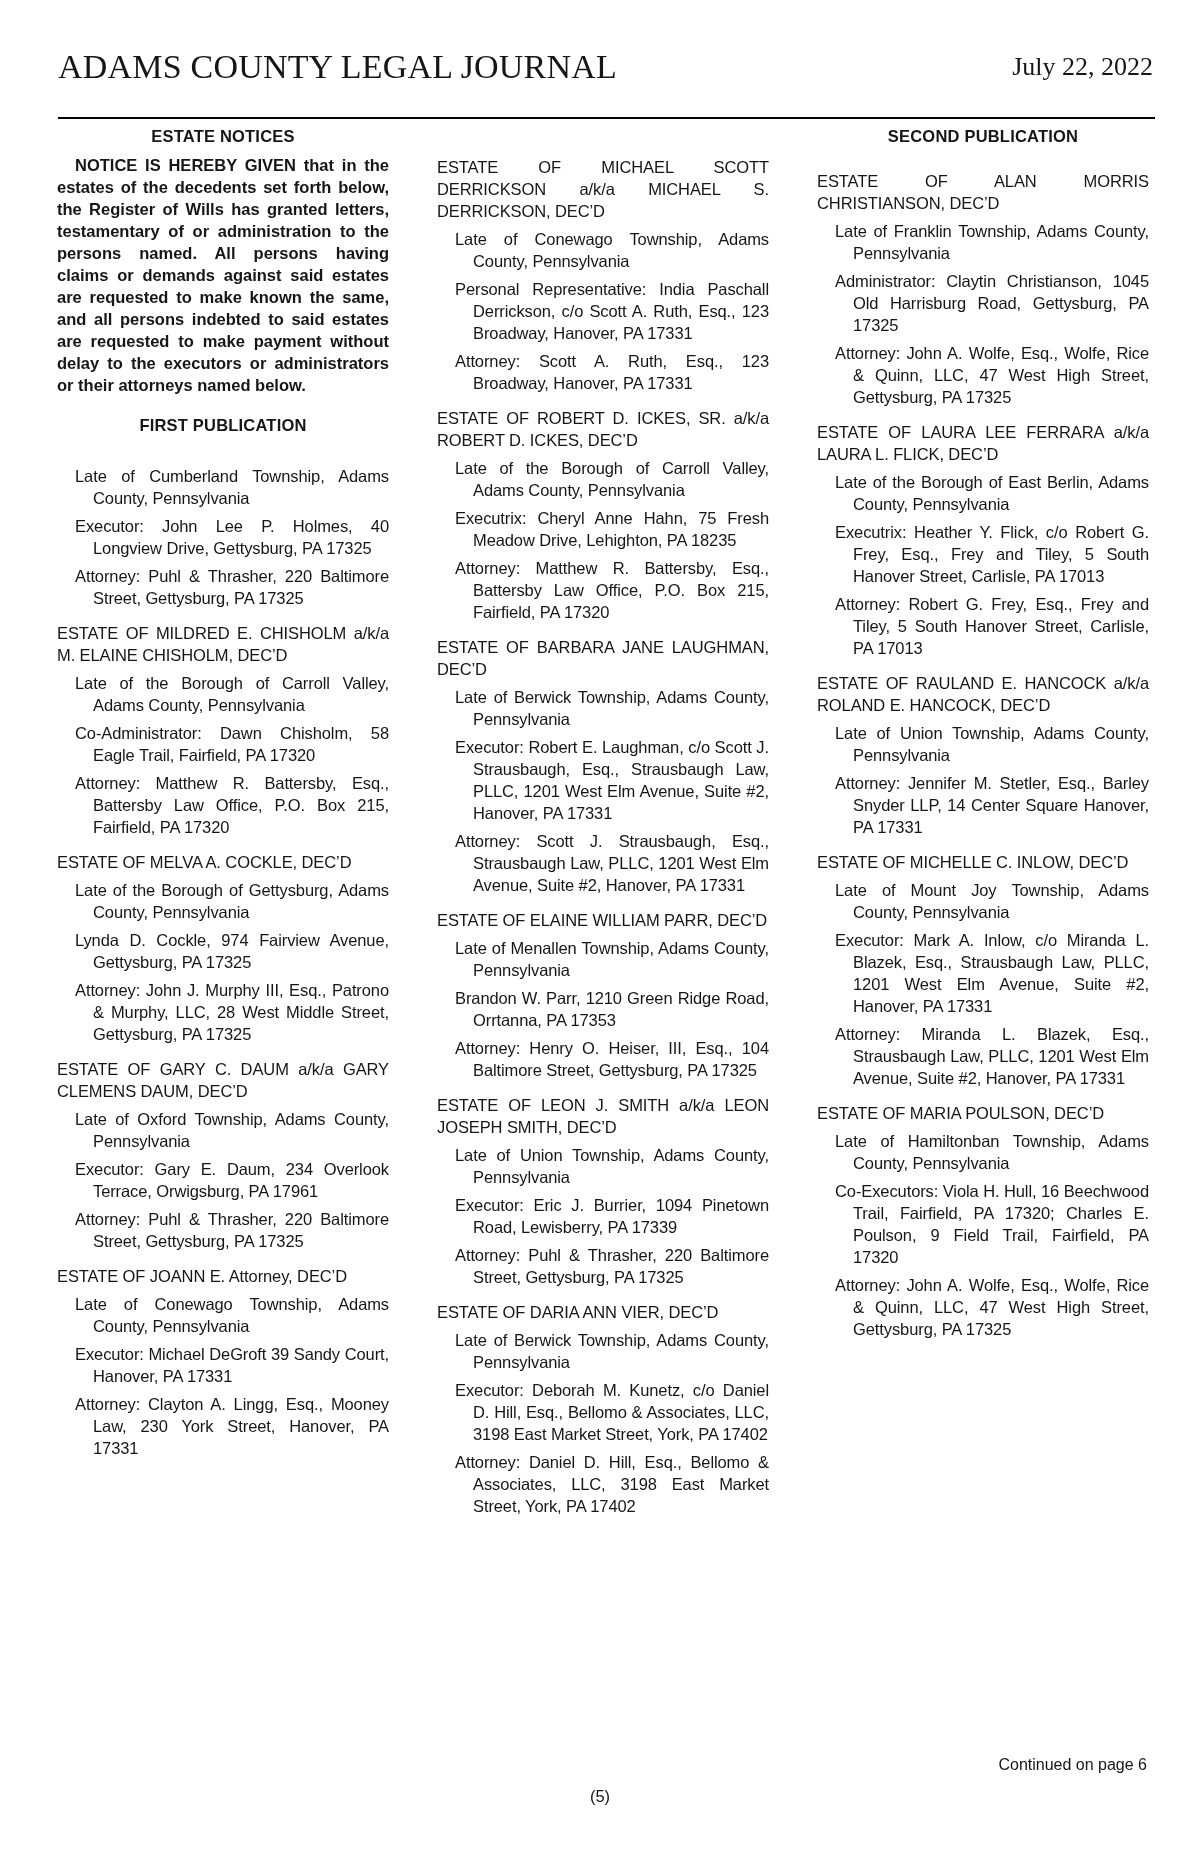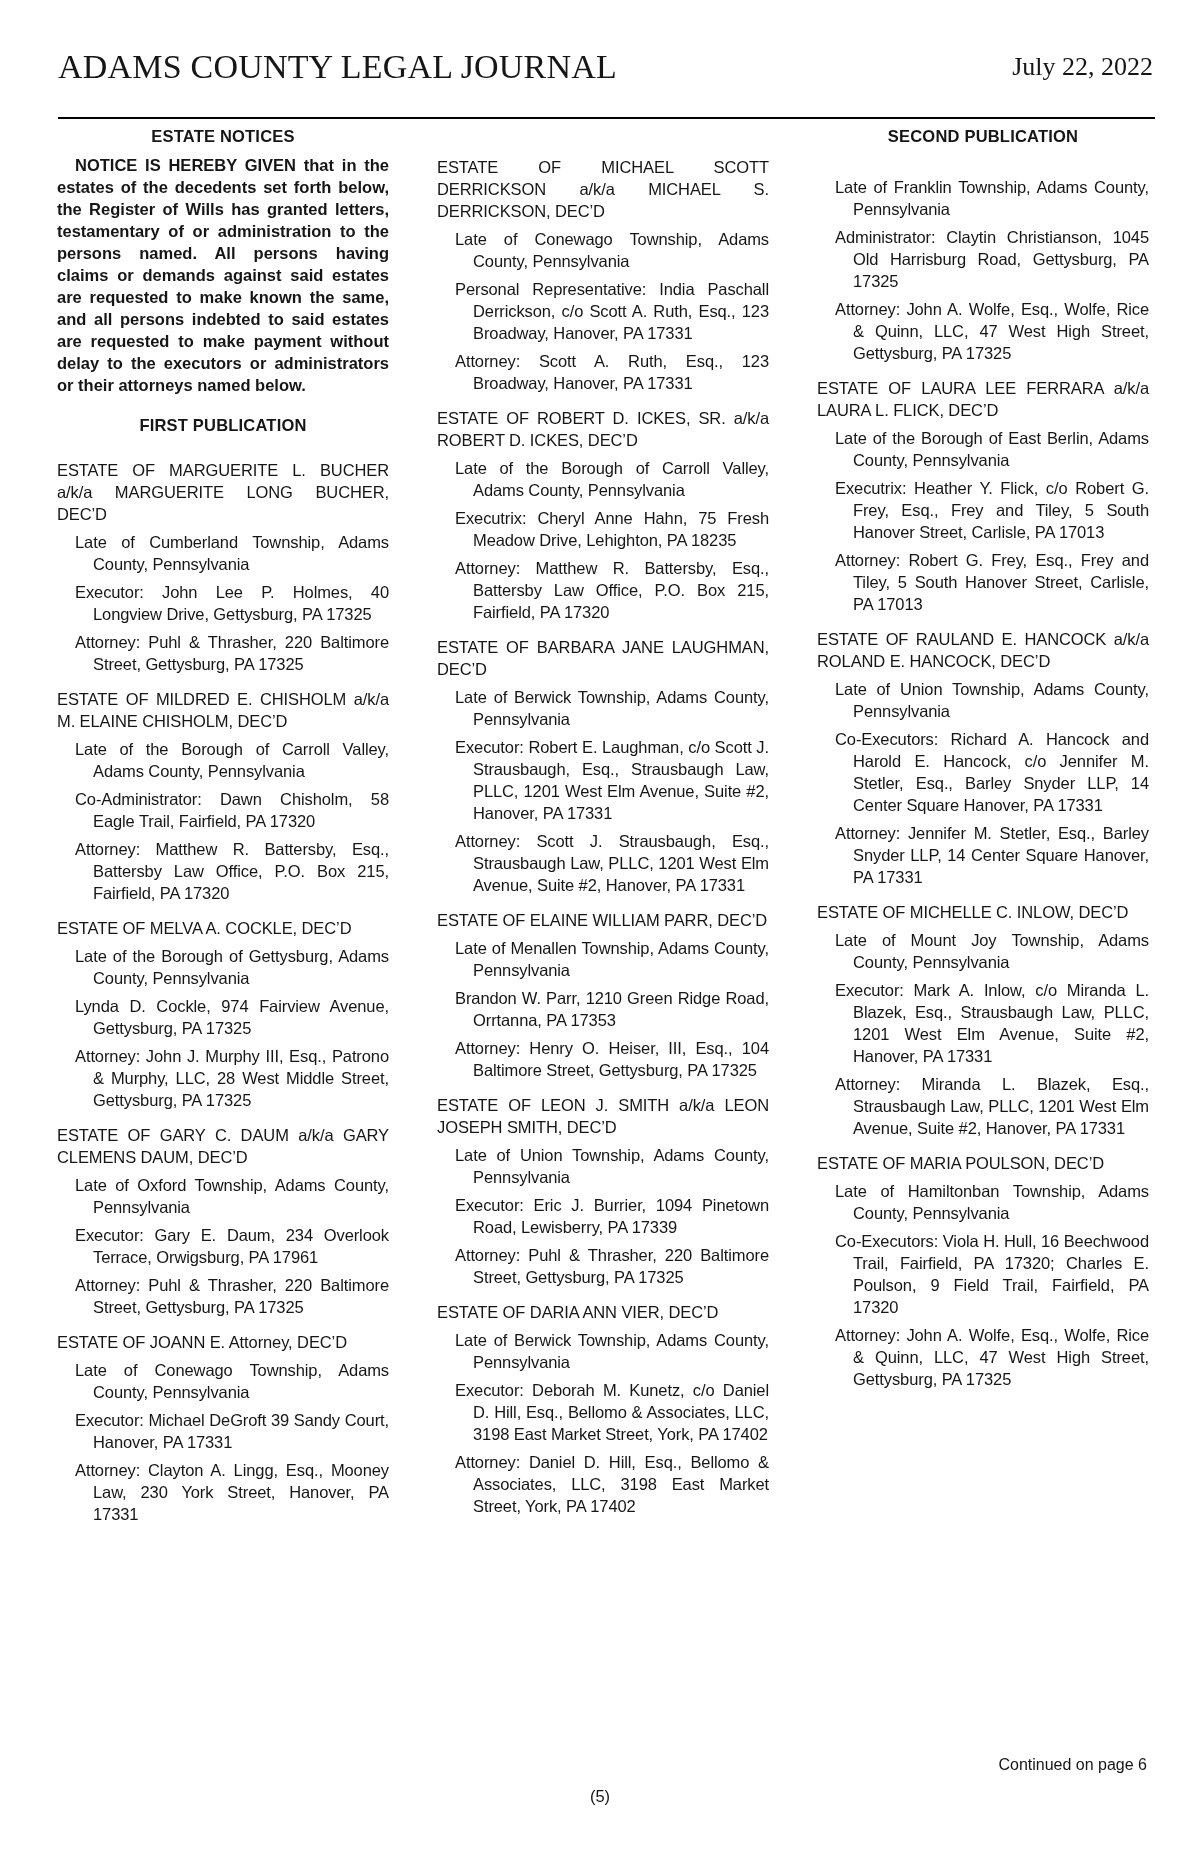--- a/index.html
+++ b/index.html
@@ -117,21 +117,20 @@
   </header>
 
   <div class="masthead-rule"></div>
 
   <main class="columns">
     <div class="column" data-column="0">
         <h2 class="col-heading">ESTATE NOTICES</h2>
         <p class="intro">NOTICE IS HEREBY GIVEN that in the estates of the decedents set forth below, the Register of Wills has granted letters, testamentary of or administration to the persons named. All persons having claims or demands against said estates are requested to make known the same, and all persons indebted to said estates are requested to make payment without delay to the executors or administrators or their attorneys named below.</p>
         <h2 class="col-heading">FIRST PUBLICATION</h2>
         <section class="estate">
-          <h3 class="estate-title">ESTATE OF MARGUERITE L. BUCHER a/k/a MARGUERITE LONG BUCHER, DEC’D</h3>
           <p class="detail">Late of Cumberland Township, Adams County, Pennsylvania</p>
           <p class="detail">Executor: John Lee P. Holmes, 40 Longview Drive, Gettysburg, PA 17325</p>
           <p class="detail">Attorney: Puhl &amp; Thrasher, 220 Baltimore Street, Gettysburg, PA 17325</p>
         </section>
         <section class="estate">
           <h3 class="estate-title">ESTATE OF MILDRED E. CHISHOLM a/k/a M. ELAINE CHISHOLM, DEC’D</h3>
           <p class="detail">Late of the Borough of Carroll Valley, Adams County, Pennsylvania</p>
           <p class="detail">Co-Administrator: Dawn Chisholm, 58 Eagle Trail, Fairfield, PA 17320</p>
           <p class="detail">Attorney: Matthew R. Battersby, Esq., Battersby Law Office, P.O. Box 215, Fairfield, PA 17320</p>
         </section>
@@ -188,34 +187,34 @@
         <section class="estate">
           <h3 class="estate-title">ESTATE OF DARIA ANN VIER, DEC’D</h3>
           <p class="detail">Late of Berwick Township, Adams County, Pennsylvania</p>
           <p class="detail">Executor: Deborah M. Kunetz, c/o Daniel D. Hill, Esq., Bellomo &amp; Associates, LLC, 3198 East Market Street, York, PA 17402</p>
           <p class="detail">Attorney: Daniel D. Hill, Esq., Bellomo &amp; Associates, LLC, 3198 East Market Street, York, PA 17402</p>
         </section>
       </div>
     <div class="column" data-column="2">
         <h2 class="col-heading">SECOND PUBLICATION</h2>
         <section class="estate">
+          <h3 class="estate-title">ESTATE OF ALAN MORRIS CHRISTIANSON, DEC’D</h3>
           <p class="detail">Late of Franklin Township, Adams County, Pennsylvania</p>
           <p class="detail">Administrator: Claytin Christianson, 1045 Old Harrisburg Road, Gettysburg, PA 17325</p>
           <p class="detail">Attorney: John A. Wolfe, Esq., Wolfe, Rice &amp; Quinn, LLC, 47 West High Street, Gettysburg, PA 17325</p>
         </section>
         <section class="estate">
           <h3 class="estate-title">ESTATE OF LAURA LEE FERRARA a/k/a LAURA L. FLICK, DEC’D</h3>
           <p class="detail">Late of the Borough of East Berlin, Adams County, Pennsylvania</p>
           <p class="detail">Executrix: Heather Y. Flick, c/o Robert G. Frey, Esq., Frey and Tiley, 5 South Hanover Street, Carlisle, PA 17013</p>
           <p class="detail">Attorney: Robert G. Frey, Esq., Frey and Tiley, 5 South Hanover Street, Carlisle, PA 17013</p>
         </section>
         <section class="estate">
           <h3 class="estate-title">ESTATE OF RAULAND E. HANCOCK a/k/a ROLAND E. HANCOCK, DEC’D</h3>
           <p class="detail">Late of Union Township, Adams County, Pennsylvania</p>
-          <p class="detail">Co-Executors: Richard A. Hancock and Harold E. Hancock, c/o Jennifer M. Stetler, Esq., Barley Snyder LLP, 14 Center Square Hanover, PA 17331</p>
           <p class="detail">Attorney: Jennifer M. Stetler, Esq., Barley Snyder LLP, 14 Center Square Hanover, PA 17331</p>
         </section>
         <section class="estate">
           <h3 class="estate-title">ESTATE OF MICHELLE C. INLOW, DEC’D</h3>
           <p class="detail">Late of Mount Joy Township, Adams County, Pennsylvania</p>
           <p class="detail">Executor: Mark A. Inlow, c/o Miranda L. Blazek, Esq., Strausbaugh Law, PLLC, 1201 West Elm Avenue, Suite #2, Hanover, PA 17331</p>
           <p class="detail">Attorney: Miranda L. Blazek, Esq., Strausbaugh Law, PLLC, 1201 West Elm Avenue, Suite #2, Hanover, PA 17331</p>
         </section>
         <section class="estate">
           <h3 class="estate-title">ESTATE OF MARIA POULSON, DEC’D</h3>

